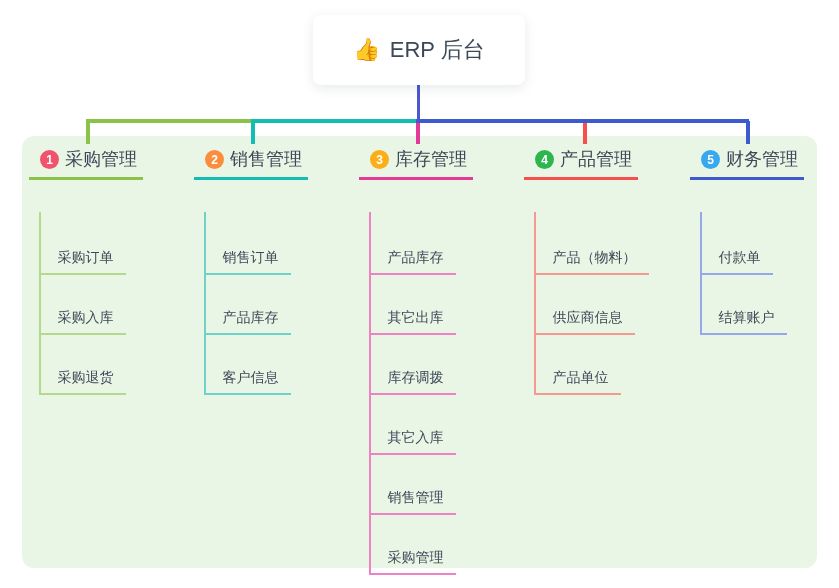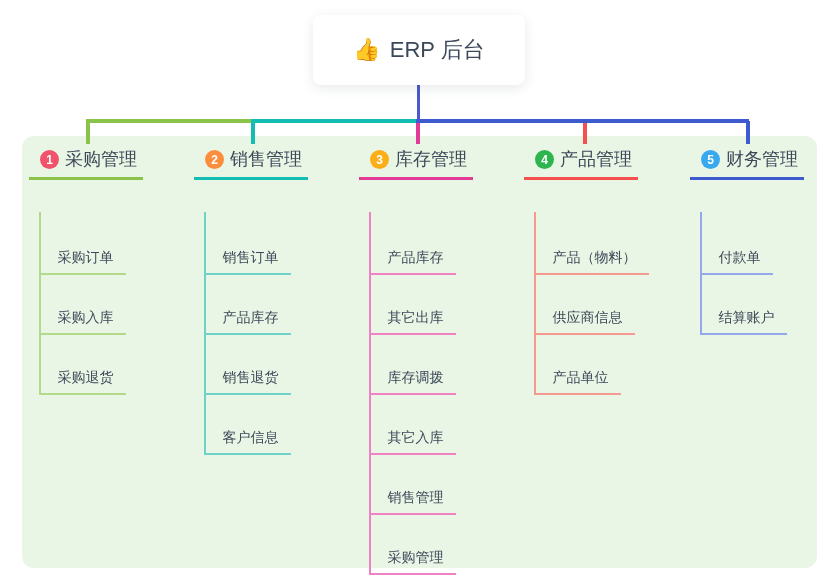--- a/index.html
+++ b/index.html
@@ -74,23 +74,20 @@
       <span>销售管理</span>
     </div>
     <div class="children">
           <div class="child">
     <span class="child-label">销售订单</span>
   </div>
           <div class="child">
     <span class="child-label">产品库存</span>
   </div>
           <div class="child">
-    <span class="child-label">销售退货</span>
-  </div>
-          <div class="child">
     <span class="child-label">客户信息</span>
   </div>
         </div>
   </div>
       <div class="branch" style="left: 359px; --line: #e23a97; --child-line: #ee82c3;">
     <div class="branch-title">
       <span class="badge" style="background: rgb(251, 174, 23);">3</span>
       <span>库存管理</span>
     </div>
     <div class="children">

